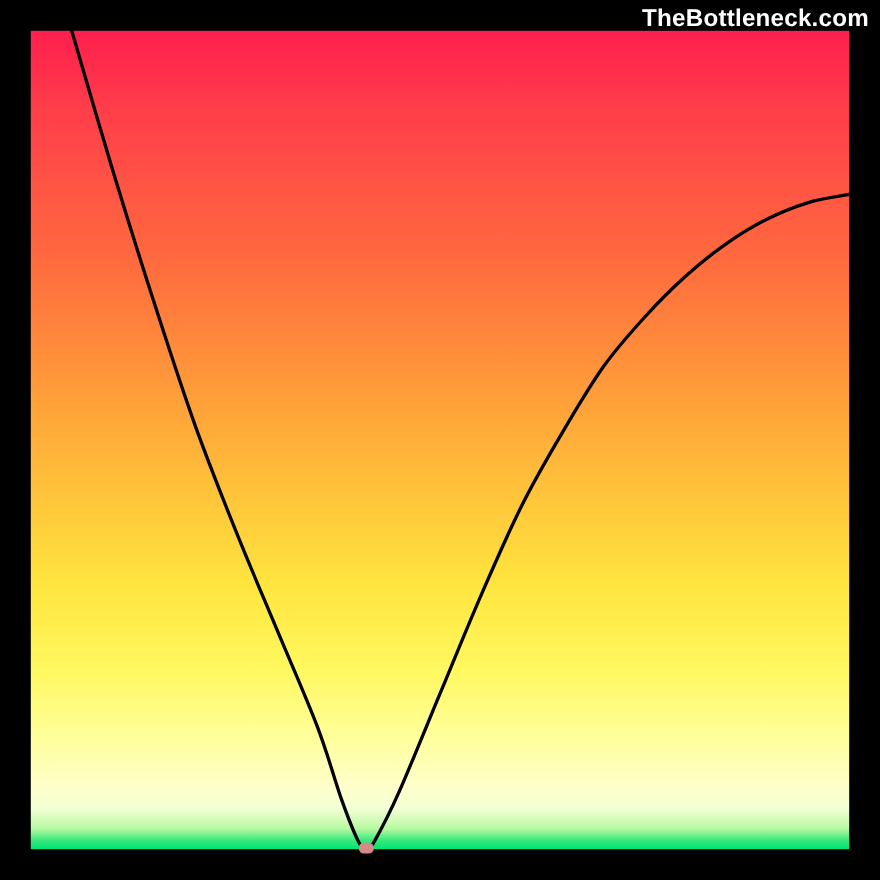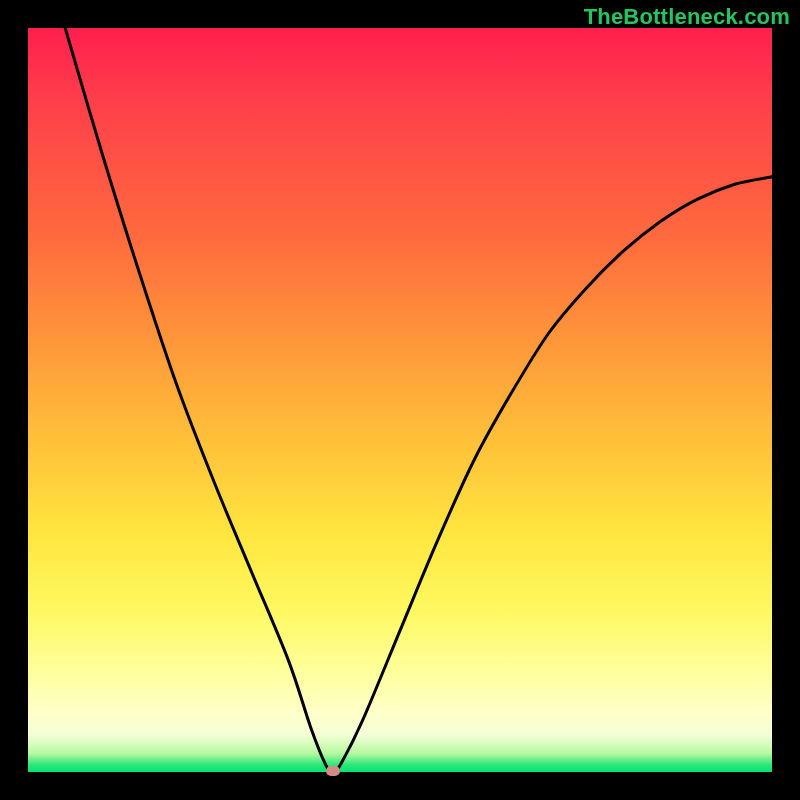--- a/index.html
+++ b/index.html
@@ -14,21 +14,21 @@
   .frame {
     position: relative;
     width: 800px;
     height: 800px;
     background: #000;
   }
   .watermark {
     position: absolute;
     top: 4px;
     right: 10px;
-    color: #22c55e;
+    color: #ffffff;
     font-size: 22px;
     font-weight: 600;
     letter-spacing: 0.2px;
     user-select: none;
   }
   
   .plot {
     position: absolute;
     left: 28px;
     top: 28px;

